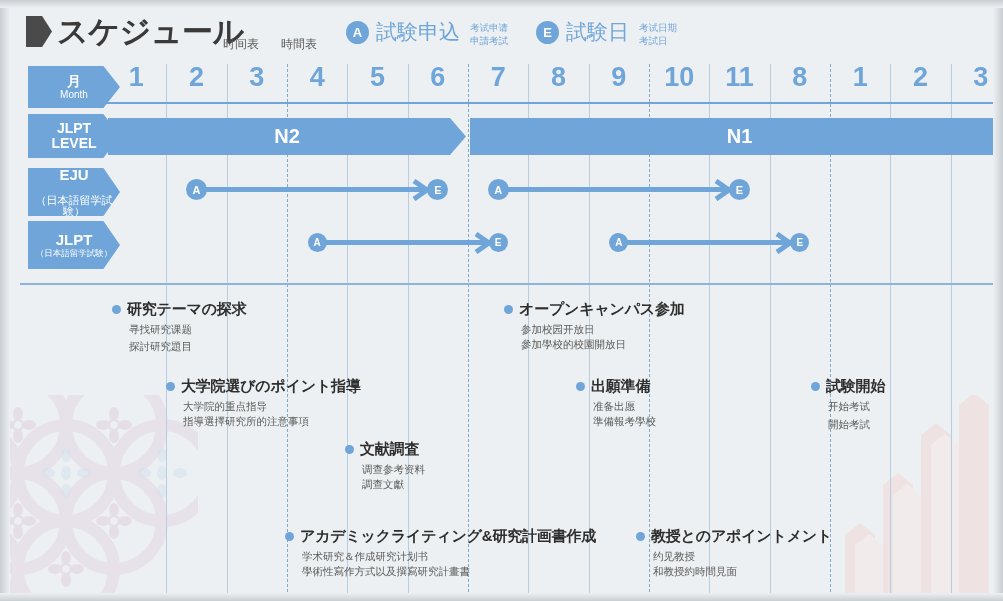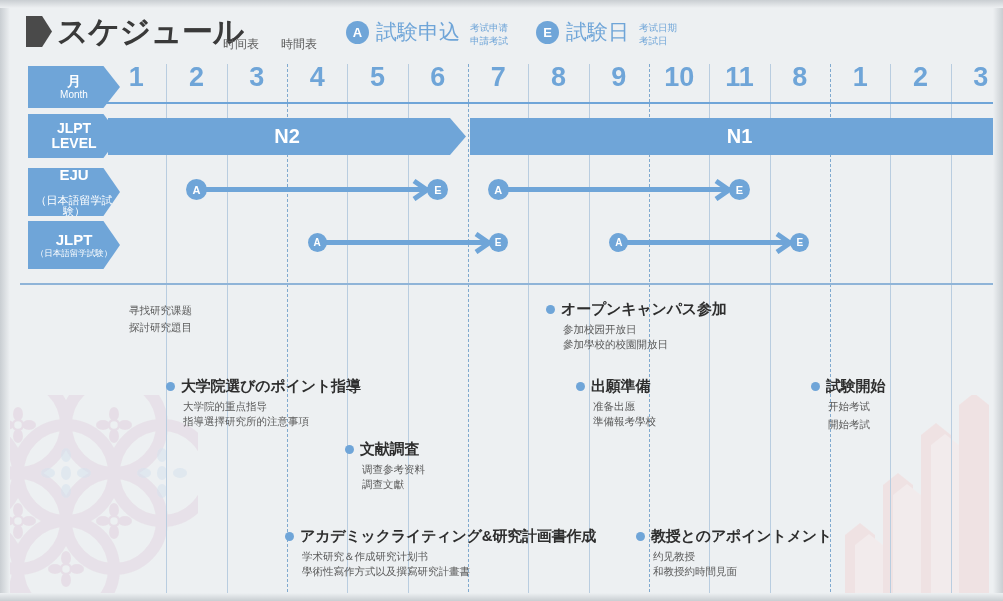--- a/index.html
+++ b/index.html
@@ -372,24 +372,28 @@
             <path d="M3 2 L16 11 L3 20" fill="none" stroke="#6fa5d8" stroke-width="5" stroke-linecap="butt"></path>
           </svg></div>
         <div class="node node-sm" style="left: 601.333px; top: 227px;">A</div>
         <div class="node node-sm" style="left: 782.333px; top: 227px;">E</div>
       </div>
 
     <div class="divider" style="top:277px;"></div>
 
     <div id="milestones">
         <div class="milestone" style="left: 104px; top: 294px;">
+          <div class="ms-head">
+            <div class="ms-dot"></div>
+            <div class="ms-title">研究テーマの探求</div>
+          </div>
           <div class="ms-sub">寻找研究课题</div>
           <div class="ms-sub" style="margin-top: 3px;">探討研究題目</div>
         </div>
-        <div class="milestone" style="left: 538px; top: 294px;">
+        <div class="milestone" style="left: 496px; top: 294px;">
           <div class="ms-head">
             <div class="ms-dot"></div>
             <div class="ms-title">オープンキャンパス参加</div>
           </div>
           <div class="ms-sub">参加校园开放日</div>
           <div class="ms-sub" style="margin-top: 1px;">參加學校的校園開放日</div>
         </div>
         <div class="milestone" style="left: 158px; top: 371px;">
           <div class="ms-head">
             <div class="ms-dot"></div>

